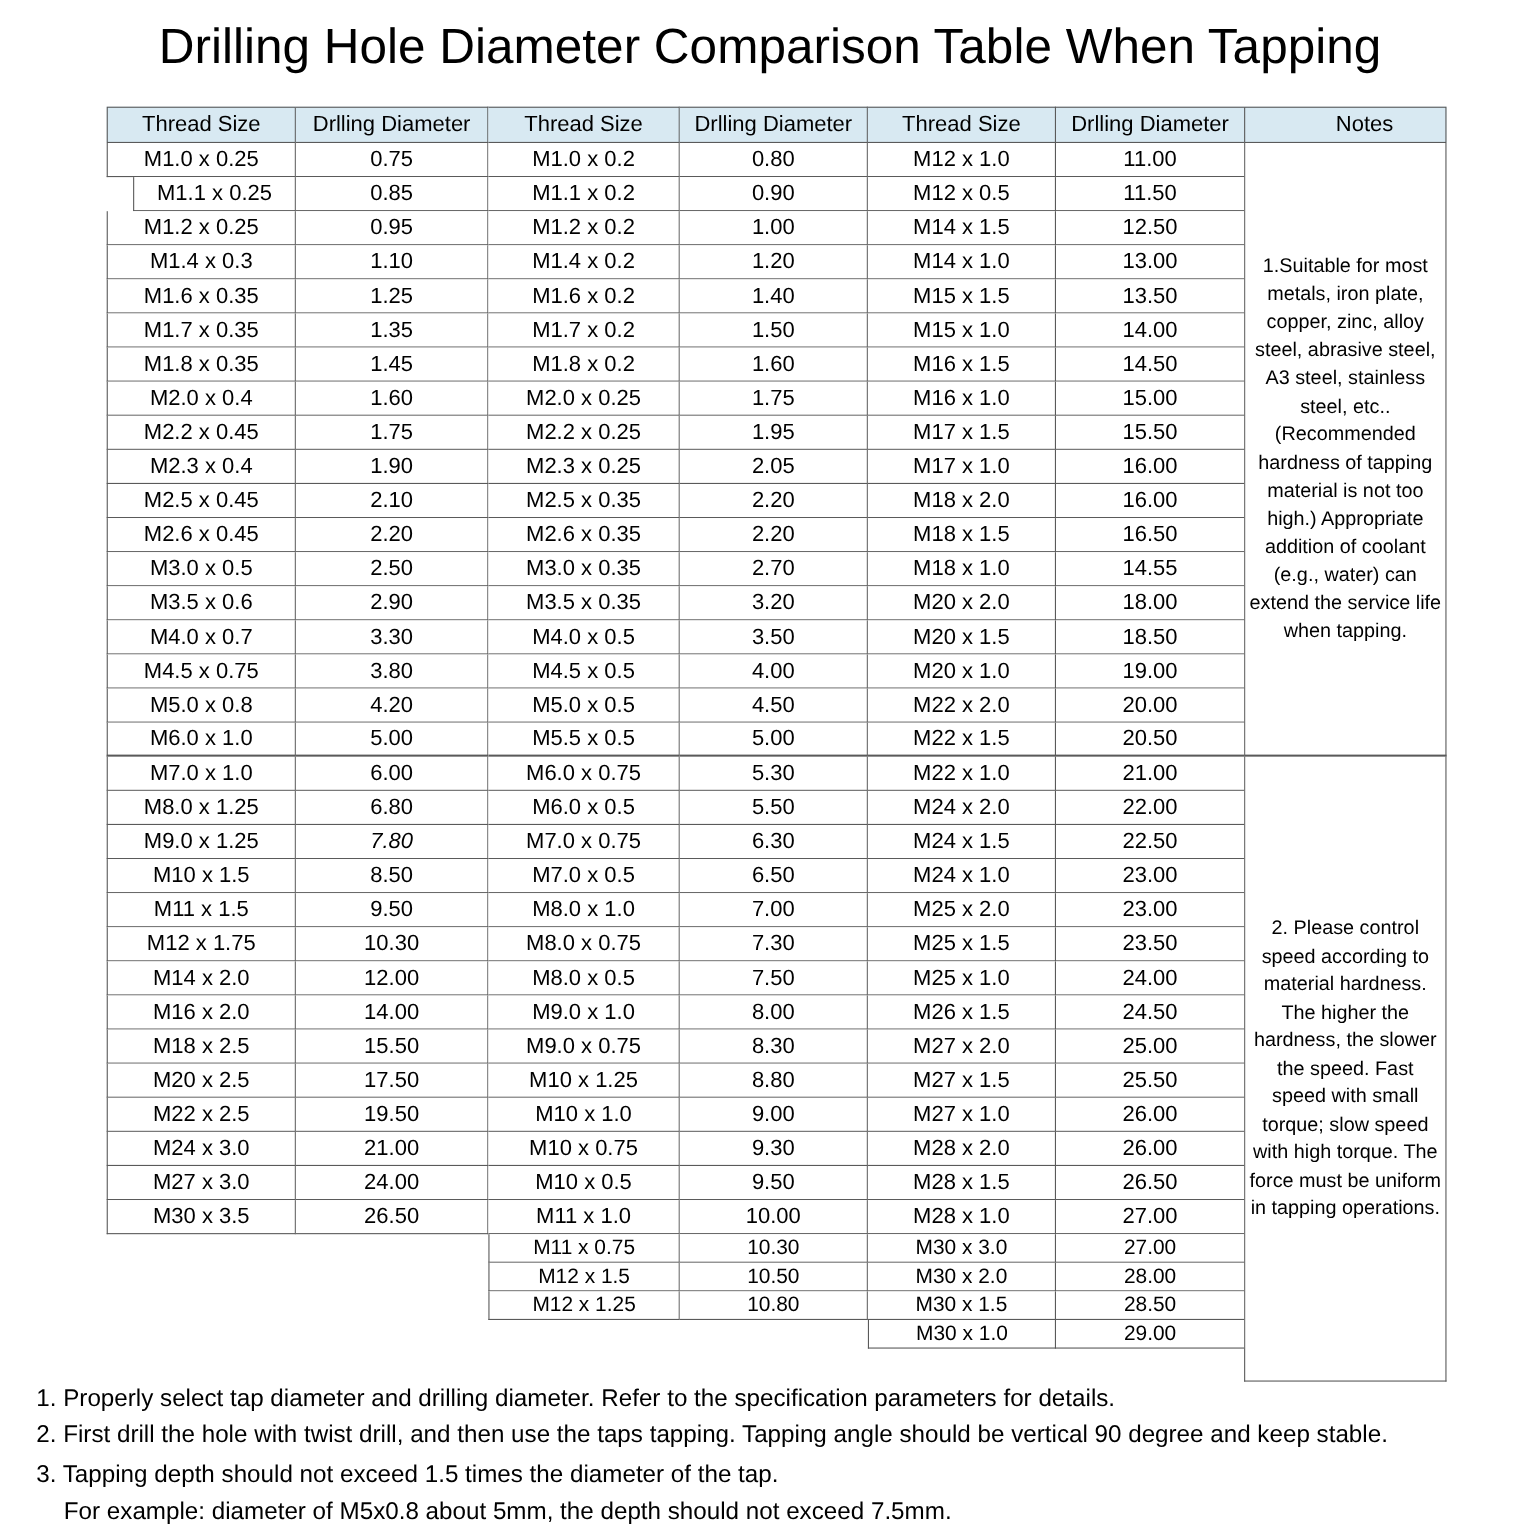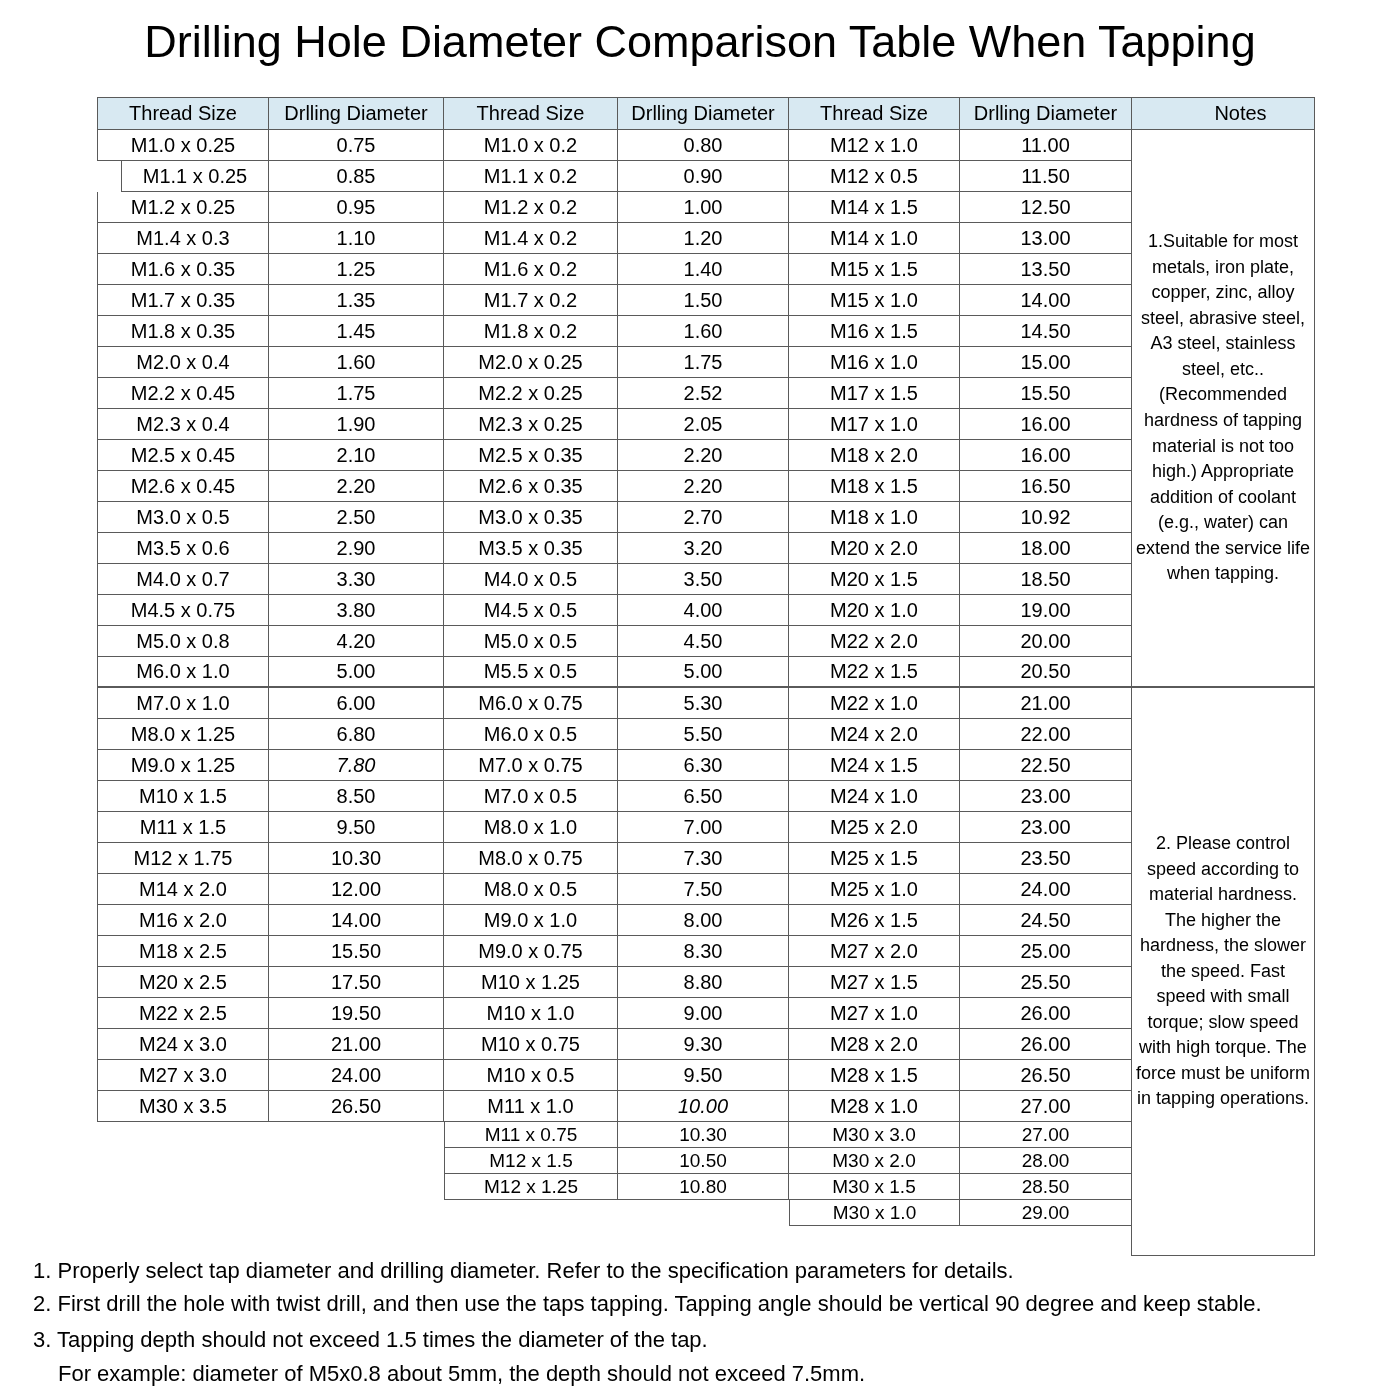--- a/index.html
+++ b/index.html
@@ -133,21 +133,21 @@
       <div class="cell" style="grid-area: 5 / 4;">1.20</div>
       <div class="cell" style="grid-area: 6 / 3;">M1.6 x 0.2</div>
       <div class="cell" style="grid-area: 6 / 4;">1.40</div>
       <div class="cell" style="grid-area: 7 / 3;">M1.7 x 0.2</div>
       <div class="cell" style="grid-area: 7 / 4;">1.50</div>
       <div class="cell" style="grid-area: 8 / 3;">M1.8 x 0.2</div>
       <div class="cell" style="grid-area: 8 / 4;">1.60</div>
       <div class="cell" style="grid-area: 9 / 3;">M2.0 x 0.25</div>
       <div class="cell" style="grid-area: 9 / 4;">1.75</div>
       <div class="cell" style="grid-area: 10 / 3;">M2.2 x 0.25</div>
-      <div class="cell" style="grid-area: 10 / 4;">2.52</div>
+      <div class="cell" style="grid-area: 10 / 4;">1.95</div>
       <div class="cell" style="grid-area: 11 / 3;">M2.3 x 0.25</div>
       <div class="cell" style="grid-area: 11 / 4;">2.05</div>
       <div class="cell" style="grid-area: 12 / 3;">M2.5 x 0.35</div>
       <div class="cell" style="grid-area: 12 / 4;">2.20</div>
       <div class="cell" style="grid-area: 13 / 3;">M2.6 x 0.35</div>
       <div class="cell" style="grid-area: 13 / 4;">2.20</div>
       <div class="cell" style="grid-area: 14 / 3;">M3.0 x 0.35</div>
       <div class="cell" style="grid-area: 14 / 4;">2.70</div>
       <div class="cell" style="grid-area: 15 / 3;">M3.5 x 0.35</div>
       <div class="cell" style="grid-area: 15 / 4;">3.20</div>
@@ -179,21 +179,21 @@
       <div class="cell" style="grid-area: 28 / 4;">8.30</div>
       <div class="cell" style="grid-area: 29 / 3;">M10 x 1.25</div>
       <div class="cell" style="grid-area: 29 / 4;">8.80</div>
       <div class="cell" style="grid-area: 30 / 3;">M10 x 1.0</div>
       <div class="cell" style="grid-area: 30 / 4;">9.00</div>
       <div class="cell" style="grid-area: 31 / 3;">M10 x 0.75</div>
       <div class="cell" style="grid-area: 31 / 4;">9.30</div>
       <div class="cell" style="grid-area: 32 / 3;">M10 x 0.5</div>
       <div class="cell" style="grid-area: 32 / 4;">9.50</div>
       <div class="cell" style="grid-area: 33 / 3;">M11 x 1.0</div>
-      <div class="cell" style="grid-area: 33 / 4; font-style: italic;">10.00</div>
+      <div class="cell" style="grid-area: 33 / 4;">10.00</div>
       <div class="cell bl small" style="grid-area: 34 / 3;">M11 x 0.75</div>
       <div class="cell small" style="grid-area: 34 / 4;">10.30</div>
       <div class="cell bl small" style="grid-area: 35 / 3;">M12 x 1.5</div>
       <div class="cell small" style="grid-area: 35 / 4;">10.50</div>
       <div class="cell bl small" style="grid-area: 36 / 3;">M12 x 1.25</div>
       <div class="cell small" style="grid-area: 36 / 4;">10.80</div>
       <div class="cell" style="grid-area: 2 / 5;">M12 x 1.0</div>
       <div class="cell nbr" style="grid-area: 2 / 6;">11.00</div>
       <div class="cell" style="grid-area: 3 / 5;">M12 x 0.5</div>
       <div class="cell nbr" style="grid-area: 3 / 6;">11.50</div>
@@ -211,21 +211,21 @@
       <div class="cell nbr" style="grid-area: 9 / 6;">15.00</div>
       <div class="cell" style="grid-area: 10 / 5;">M17 x 1.5</div>
       <div class="cell nbr" style="grid-area: 10 / 6;">15.50</div>
       <div class="cell" style="grid-area: 11 / 5;">M17 x 1.0</div>
       <div class="cell nbr" style="grid-area: 11 / 6;">16.00</div>
       <div class="cell" style="grid-area: 12 / 5;">M18 x 2.0</div>
       <div class="cell nbr" style="grid-area: 12 / 6;">16.00</div>
       <div class="cell" style="grid-area: 13 / 5;">M18 x 1.5</div>
       <div class="cell nbr" style="grid-area: 13 / 6;">16.50</div>
       <div class="cell" style="grid-area: 14 / 5;">M18 x 1.0</div>
-      <div class="cell nbr" style="grid-area: 14 / 6;">10.92</div>
+      <div class="cell nbr" style="grid-area: 14 / 6;">14.55</div>
       <div class="cell" style="grid-area: 15 / 5;">M20 x 2.0</div>
       <div class="cell nbr" style="grid-area: 15 / 6;">18.00</div>
       <div class="cell" style="grid-area: 16 / 5;">M20 x 1.5</div>
       <div class="cell nbr" style="grid-area: 16 / 6; text-align: right;">18.50</div>
       <div class="cell" style="grid-area: 17 / 5;">M20 x 1.0</div>
       <div class="cell nbr" style="grid-area: 17 / 6;">19.00</div>
       <div class="cell" style="grid-area: 18 / 5;">M22 x 2.0</div>
       <div class="cell nbr" style="grid-area: 18 / 6;">20.00</div>
       <div class="cell thick" style="grid-area: 19 / 5;">M22 x 1.5</div>
       <div class="cell nbr thick" style="grid-area: 19 / 6;">20.50</div>

